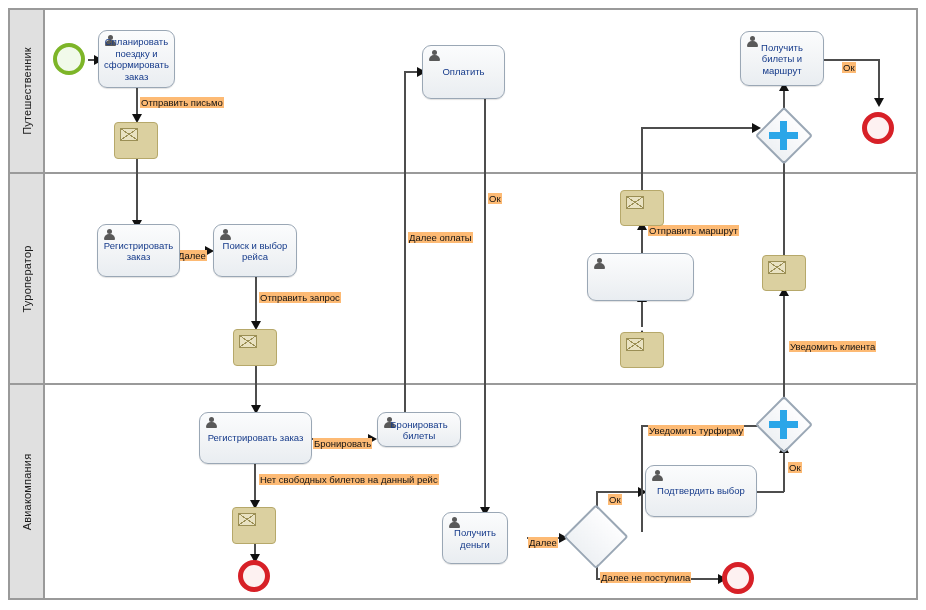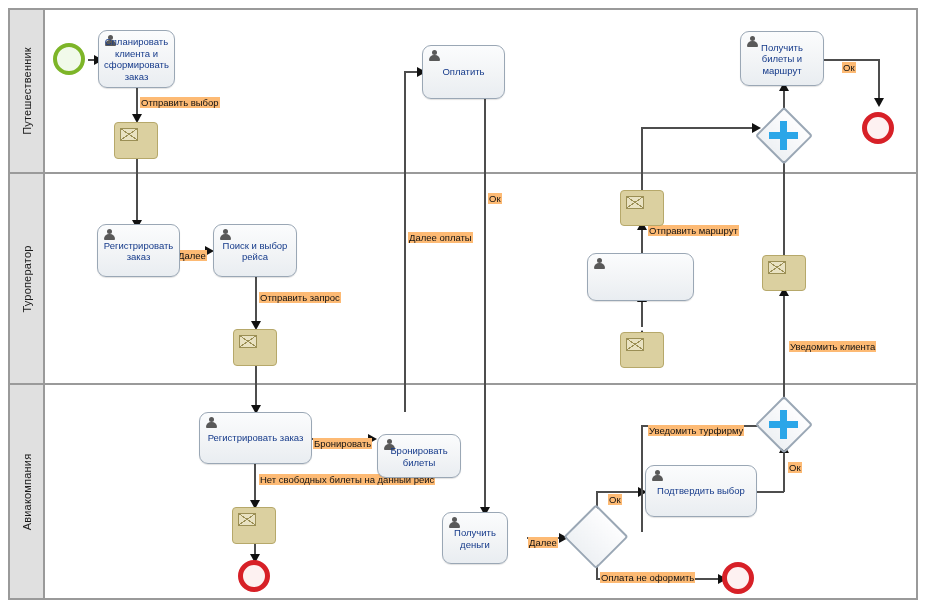--- a/index.html
+++ b/index.html
@@ -86,21 +86,21 @@
       </div>
     </div>
 
   </div>
 
   <div class="seg h" style="left:88px;top:59px;width:14px;"></div>
   <div class="arw right" style="left:94px;top:54.5px;"></div>
 
   <div class="seg v" style="left:136px;top:88px;height:33px;"></div>
   <div class="arw down" style="left:131.5px;top:114px;"></div>
-  <div class="flabel" style="left:140px;top:97px;">Отправить выбор</div>
+  <div class="flabel" style="left:140px;top:97px;">Отправить письмо</div>
 
   <div class="seg v" style="left:136px;top:159px;height:68px;"></div>
   <div class="arw down" style="left:131.5px;top:220px;"></div>
 
   <div class="seg h" style="left:180px;top:250px;width:32px;"></div>
   <div class="arw right" style="left:205px;top:245.5px;"></div>
   <div class="flabel" style="left:177px;top:250px;">Далее</div>
 
   <div class="seg v" style="left:255px;top:276px;height:52px;"></div>
   <div class="arw down" style="left:250.5px;top:321px;"></div>
@@ -108,21 +108,21 @@
 
   <div class="seg v" style="left:255px;top:366px;height:46px;"></div>
   <div class="arw down" style="left:250.5px;top:405px;"></div>
 
   <div class="seg h" style="left:312px;top:438px;width:62px;"></div>
   <div class="arw right" style="left:368px;top:433.5px;"></div>
   <div class="flabel" style="left:313px;top:438px;">Бронировать</div>
 
   <div class="seg v" style="left:254px;top:463px;height:43px;"></div>
   <div class="arw down" style="left:249.5px;top:500px;"></div>
-  <div class="flabel" style="left:259px;top:474px;">Нет свободных билеты на данный рейс</div>
+  <div class="flabel" style="left:259px;top:474px;">Нет свободных билетов на данный рейс</div>
 
   <div class="seg v" style="left:254px;top:544px;height:17px;"></div>
   <div class="arw down" style="left:249.5px;top:554px;"></div>
 
   <div class="seg v" style="left:404px;top:72px;height:340px;"></div>
   <div class="seg h" style="left:404px;top:71px;width:18px;"></div>
   <div class="arw right" style="left:417px;top:66.5px;"></div>
   <div class="flabel" style="left:408px;top:232px;">Далее оплаты</div>
 
   <div class="seg v" style="left:484px;top:99px;height:415px;"></div>
@@ -134,21 +134,21 @@
   <div class="flabel" style="left:528px;top:537px;">Далее</div>
 
   <div class="seg v" style="left:596px;top:492px;height:22px;"></div>
   <div class="seg h" style="left:596px;top:491px;width:47px;"></div>
   <div class="arw right" style="left:638px;top:486.5px;"></div>
   <div class="flabel" style="left:608px;top:494px;">Ок</div>
 
   <div class="seg v" style="left:596px;top:560px;height:19px;"></div>
   <div class="seg h" style="left:596px;top:578px;width:128px;"></div>
   <div class="arw right" style="left:718px;top:573.5px;"></div>
-  <div class="flabel" style="left:600px;top:572px;">Оплата не оформить</div>
+  <div class="flabel" style="left:600px;top:572px;">Далее не поступила</div>
 
   <div class="seg h" style="left:757px;top:491px;width:27px;"></div>
   <div class="seg v" style="left:783px;top:448px;height:44px;"></div>
   <div class="arw up" style="left:778.5px;top:444px;"></div>
   <div class="flabel" style="left:788px;top:462px;">Ок</div>
 
   <div class="seg h" style="left:641px;top:425px;width:118px;"></div>
   <div class="seg v" style="left:641px;top:425px;height:107px;"></div>
   <div class="arw up" style="left:636.5px;top:330px;"></div>
   <div class="seg v" style="left:641px;top:334px;height:10px;"></div>
@@ -180,21 +180,21 @@
   <div class="arw down" style="left:873.5px;top:98px;"></div>
   <div class="flabel" style="left:842px;top:62px;">Ок</div>
 
   <div class="ev ev-start" style="left:53px;top:43px;width:32px;height:32px;"></div>
 
   <div class="task" style="left:98px;top:30px;width:77px;height:58px;">
     <span class="ticon">
         <span class="head"></span>
         <span class="body"></span>
       </span>
-    <span class="tlabel">Спланировать клиента и сформировать заказ</span>
+    <span class="tlabel">Спланировать поездку и сформировать заказ</span>
   </div>
 
   <div class="msg" style="left:114px;top:122px;width:44px;height:37px;">
     <span class="env"></span>
   </div>
 
   <div class="task" style="left:97px;top:224px;width:83px;height:53px;">
     <span class="ticon">
         <span class="head"></span>
         <span class="body"></span>
@@ -215,21 +215,21 @@
   </div>
 
   <div class="task" style="left:199px;top:412px;width:113px;height:52px;">
     <span class="ticon">
         <span class="head"></span>
         <span class="body"></span>
       </span>
     <span class="tlabel">Регистрировать заказ</span>
   </div>
 
-  <div class="task" style="left:377px;top:434px;width:84px;height:44px;">
+  <div class="task" style="left:377px;top:412px;width:84px;height:35px;">
     <span class="ticon">
         <span class="head"></span>
         <span class="body"></span>
       </span>
     <span class="tlabel">Бронировать билеты</span>
   </div>
 
   <div class="msg" style="left:232px;top:507px;width:44px;height:37px;">
     <span class="env"></span>
   </div>

